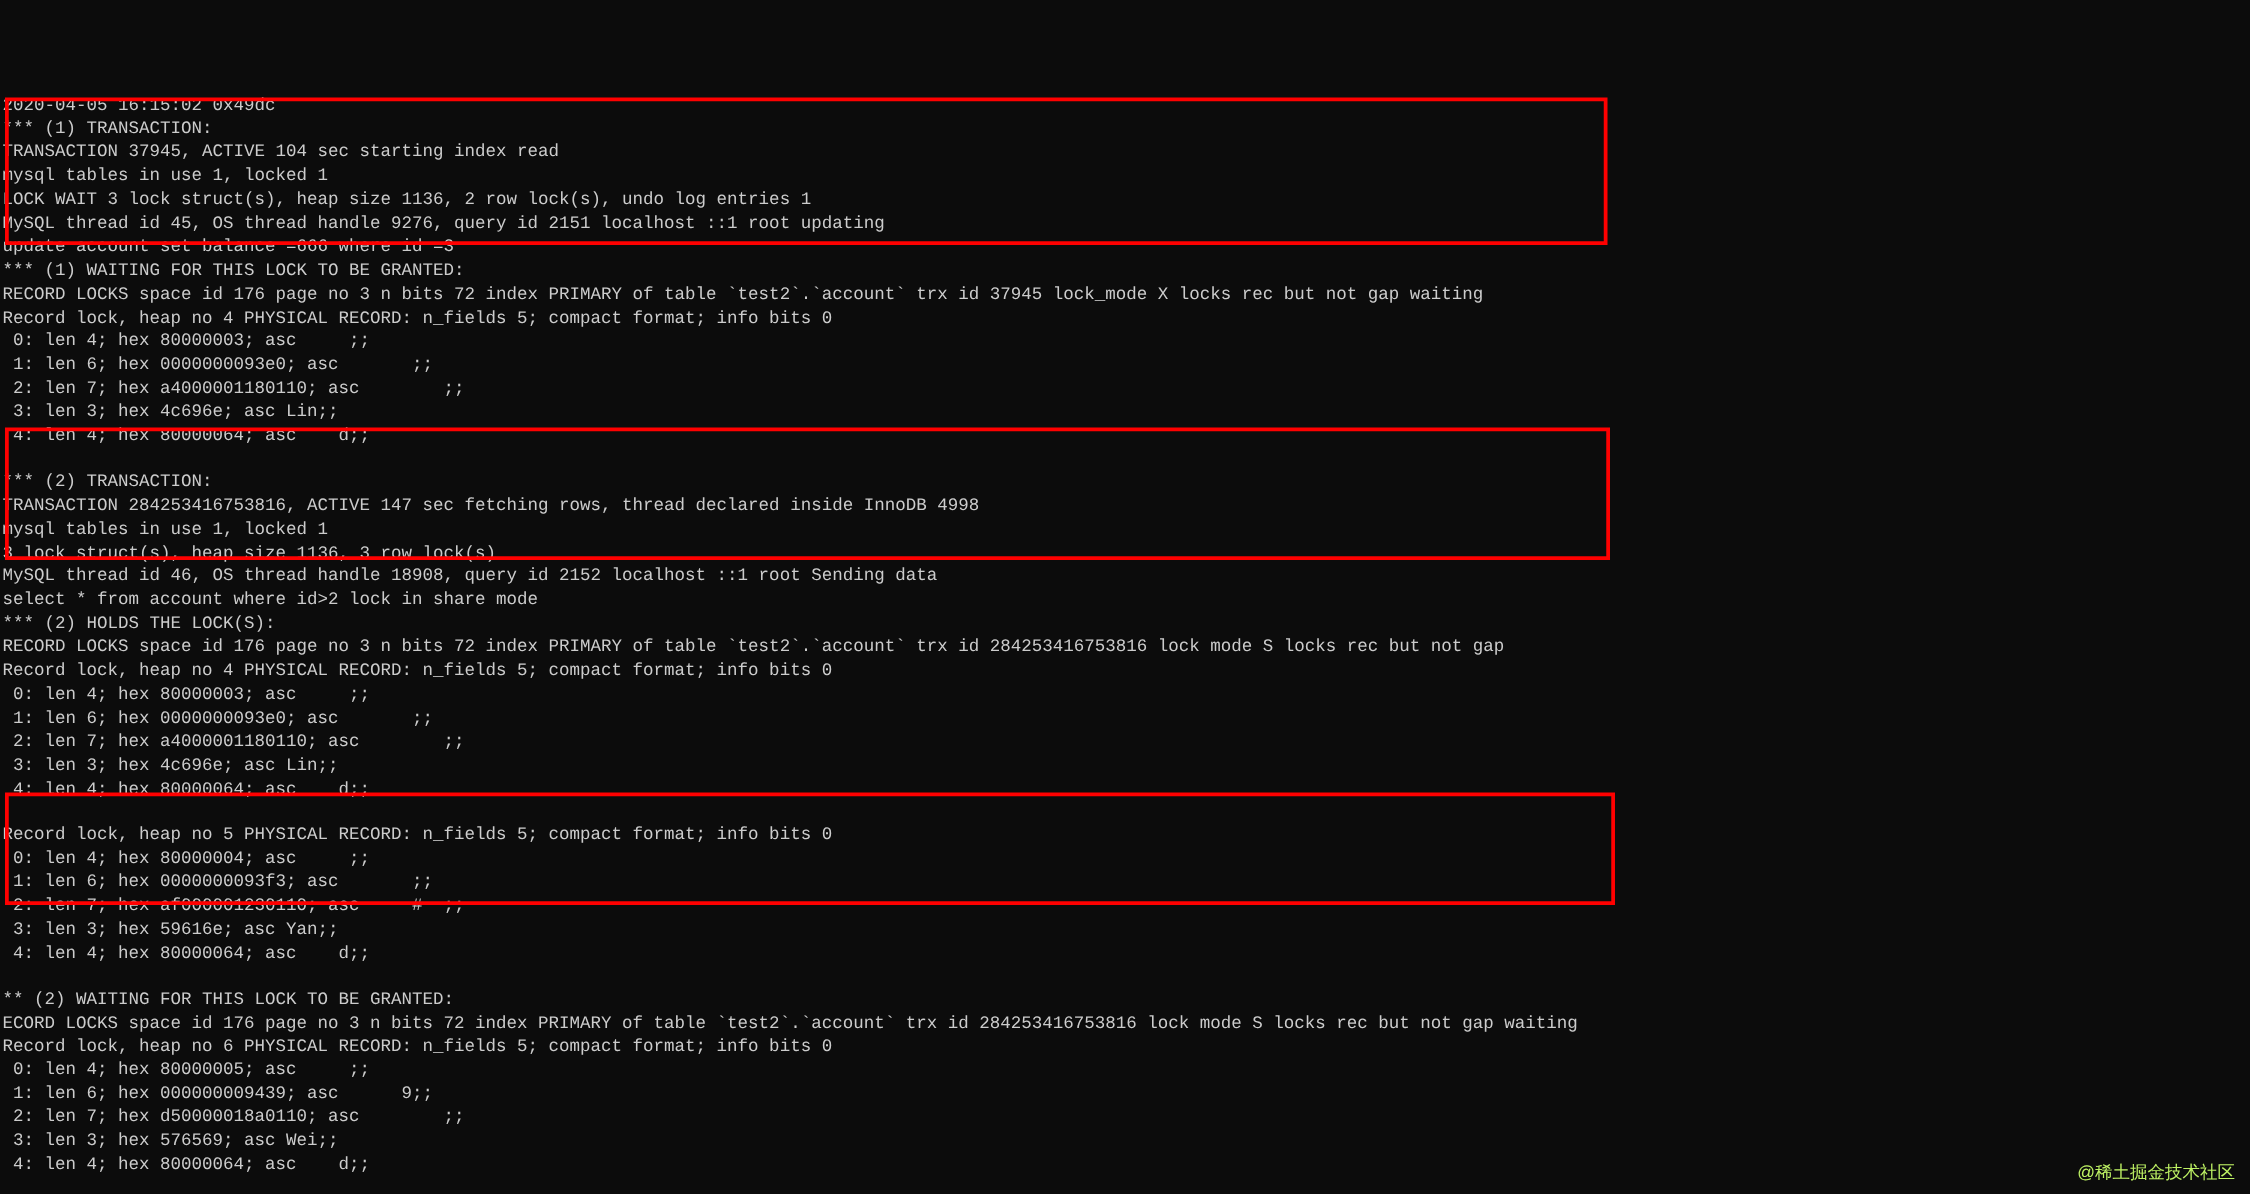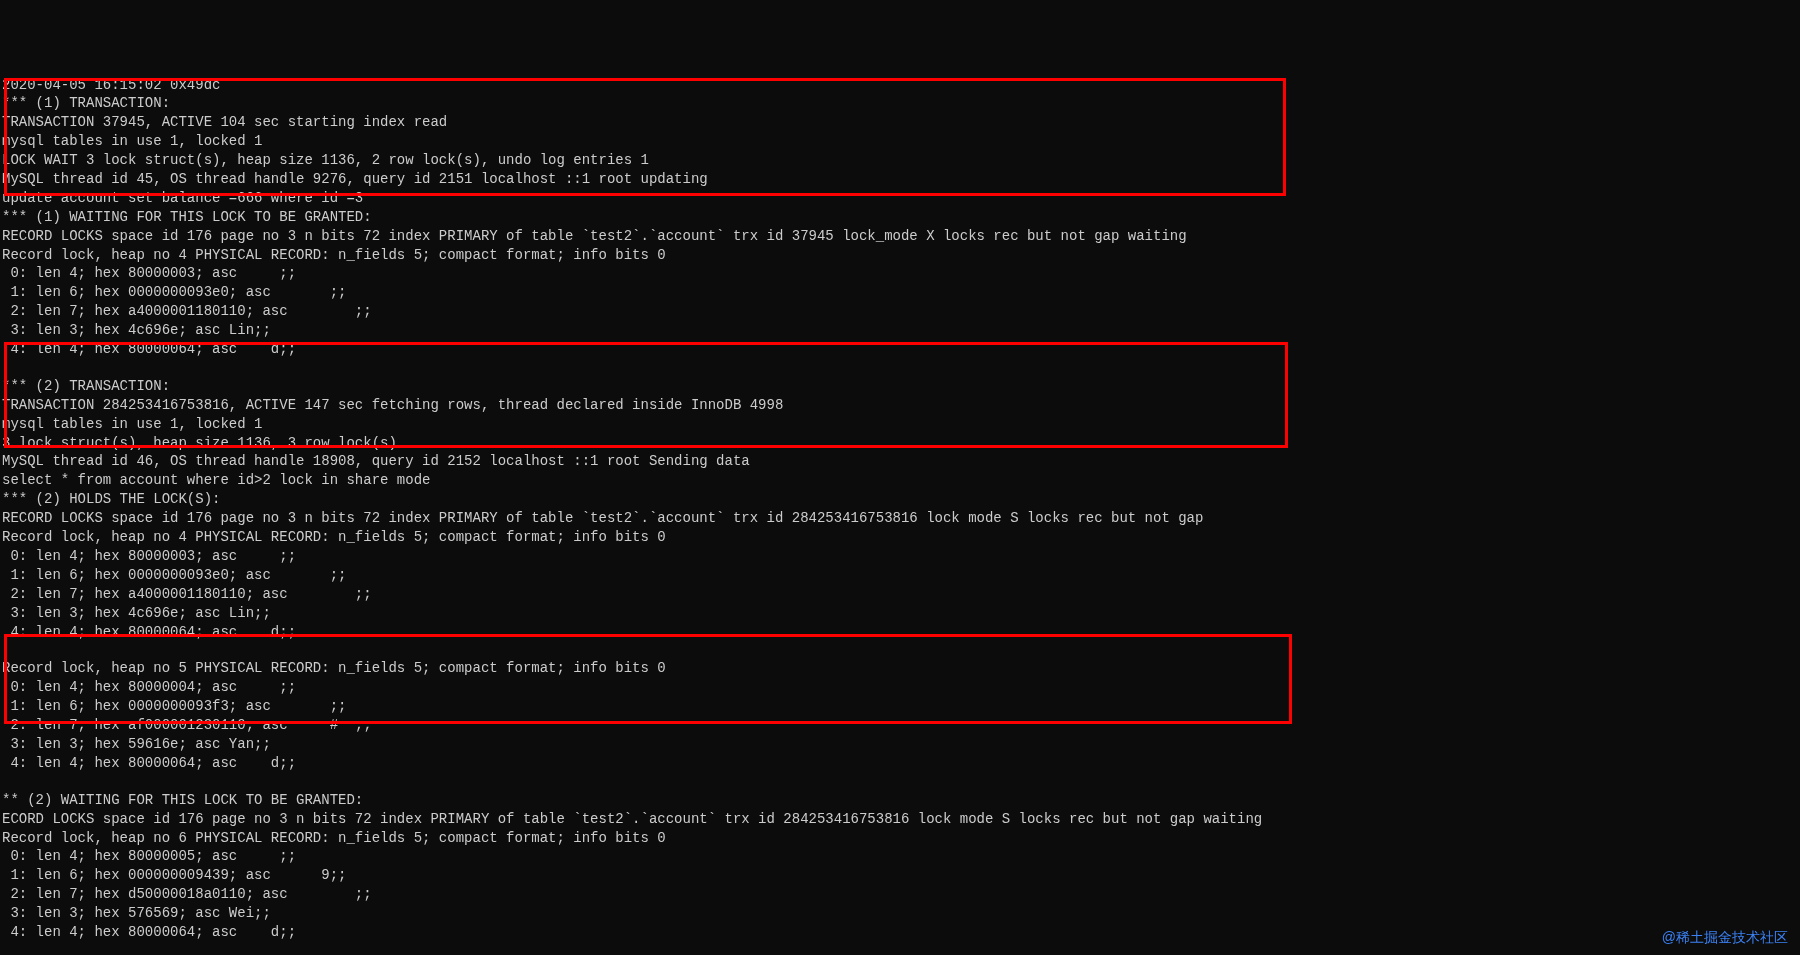--- a/index.html
+++ b/index.html
@@ -44,21 +44,21 @@
     .box3 {
       left: 4px;
       top: 634px;
       width: 1288px;
       height: 90px;
     }
     .watermark {
       position: absolute;
       bottom: 8px;
       right: 12px;
-      color: #3b82f6;
+      color: #bef264;
       font-size: 14px;
       font-family: sans-serif;
     }
   </style>
 </head>
 <body>
 
 
 
 <div id="terminal"><span class="line">2020-04-05 16:15:02 0x49dc</span><span class="line">*** (1) TRANSACTION:</span><span class="line">TRANSACTION 37945, ACTIVE 104 sec starting index read</span><span class="line">mysql tables in use 1, locked 1</span><span class="line">LOCK WAIT 3 lock struct(s), heap size 1136, 2 row lock(s), undo log entries 1</span><span class="line">MySQL thread id 45, OS thread handle 9276, query id 2151 localhost ::1 root updating</span><span class="line">update account set balance =666 where id =3</span><span class="line">*** (1) WAITING FOR THIS LOCK TO BE GRANTED:</span><span class="line">RECORD LOCKS space id 176 page no 3 n bits 72 index PRIMARY of table `test2`.`account` trx id 37945 lock_mode X locks rec but not gap waiting</span><span class="line">Record lock, heap no 4 PHYSICAL RECORD: n_fields 5; compact format; info bits 0</span><span class="line"> 0: len 4; hex 80000003; asc     ;;</span><span class="line"> 1: len 6; hex 0000000093e0; asc       ;;</span><span class="line"> 2: len 7; hex a4000001180110; asc        ;;</span><span class="line"> 3: len 3; hex 4c696e; asc Lin;;</span><span class="line"> 4: len 4; hex 80000064; asc    d;;</span><span class="line"></span><span class="line">*** (2) TRANSACTION:</span><span class="line">TRANSACTION 284253416753816, ACTIVE 147 sec fetching rows, thread declared inside InnoDB 4998</span><span class="line">mysql tables in use 1, locked 1</span><span class="line">3 lock struct(s), heap size 1136, 3 row lock(s)</span><span class="line">MySQL thread id 46, OS thread handle 18908, query id 2152 localhost ::1 root Sending data</span><span class="line">select * from account where id&gt;2 lock in share mode</span><span class="line">*** (2) HOLDS THE LOCK(S):</span><span class="line">RECORD LOCKS space id 176 page no 3 n bits 72 index PRIMARY of table `test2`.`account` trx id 284253416753816 lock mode S locks rec but not gap</span><span class="line">Record lock, heap no 4 PHYSICAL RECORD: n_fields 5; compact format; info bits 0</span><span class="line"> 0: len 4; hex 80000003; asc     ;;</span><span class="line"> 1: len 6; hex 0000000093e0; asc       ;;</span><span class="line"> 2: len 7; hex a4000001180110; asc        ;;</span><span class="line"> 3: len 3; hex 4c696e; asc Lin;;</span><span class="line"> 4: len 4; hex 80000064; asc    d;;</span><span class="line"></span><span class="line">Record lock, heap no 5 PHYSICAL RECORD: n_fields 5; compact format; info bits 0</span><span class="line"> 0: len 4; hex 80000004; asc     ;;</span><span class="line"> 1: len 6; hex 0000000093f3; asc       ;;</span><span class="line"> 2: len 7; hex af000001230110; asc     #  ;;</span><span class="line"> 3: len 3; hex 59616e; asc Yan;;</span><span class="line"> 4: len 4; hex 80000064; asc    d;;</span><span class="line"></span><span class="line">** (2) WAITING FOR THIS LOCK TO BE GRANTED:</span><span class="line">ECORD LOCKS space id 176 page no 3 n bits 72 index PRIMARY of table `test2`.`account` trx id 284253416753816 lock mode S locks rec but not gap waiting</span><span class="line">Record lock, heap no 6 PHYSICAL RECORD: n_fields 5; compact format; info bits 0</span><span class="line"> 0: len 4; hex 80000005; asc     ;;</span><span class="line"> 1: len 6; hex 000000009439; asc      9;;</span><span class="line"> 2: len 7; hex d50000018a0110; asc        ;;</span><span class="line"> 3: len 3; hex 576569; asc Wei;;</span><span class="line"> 4: len 4; hex 80000064; asc    d;;</span><span class="line"></span></div>

